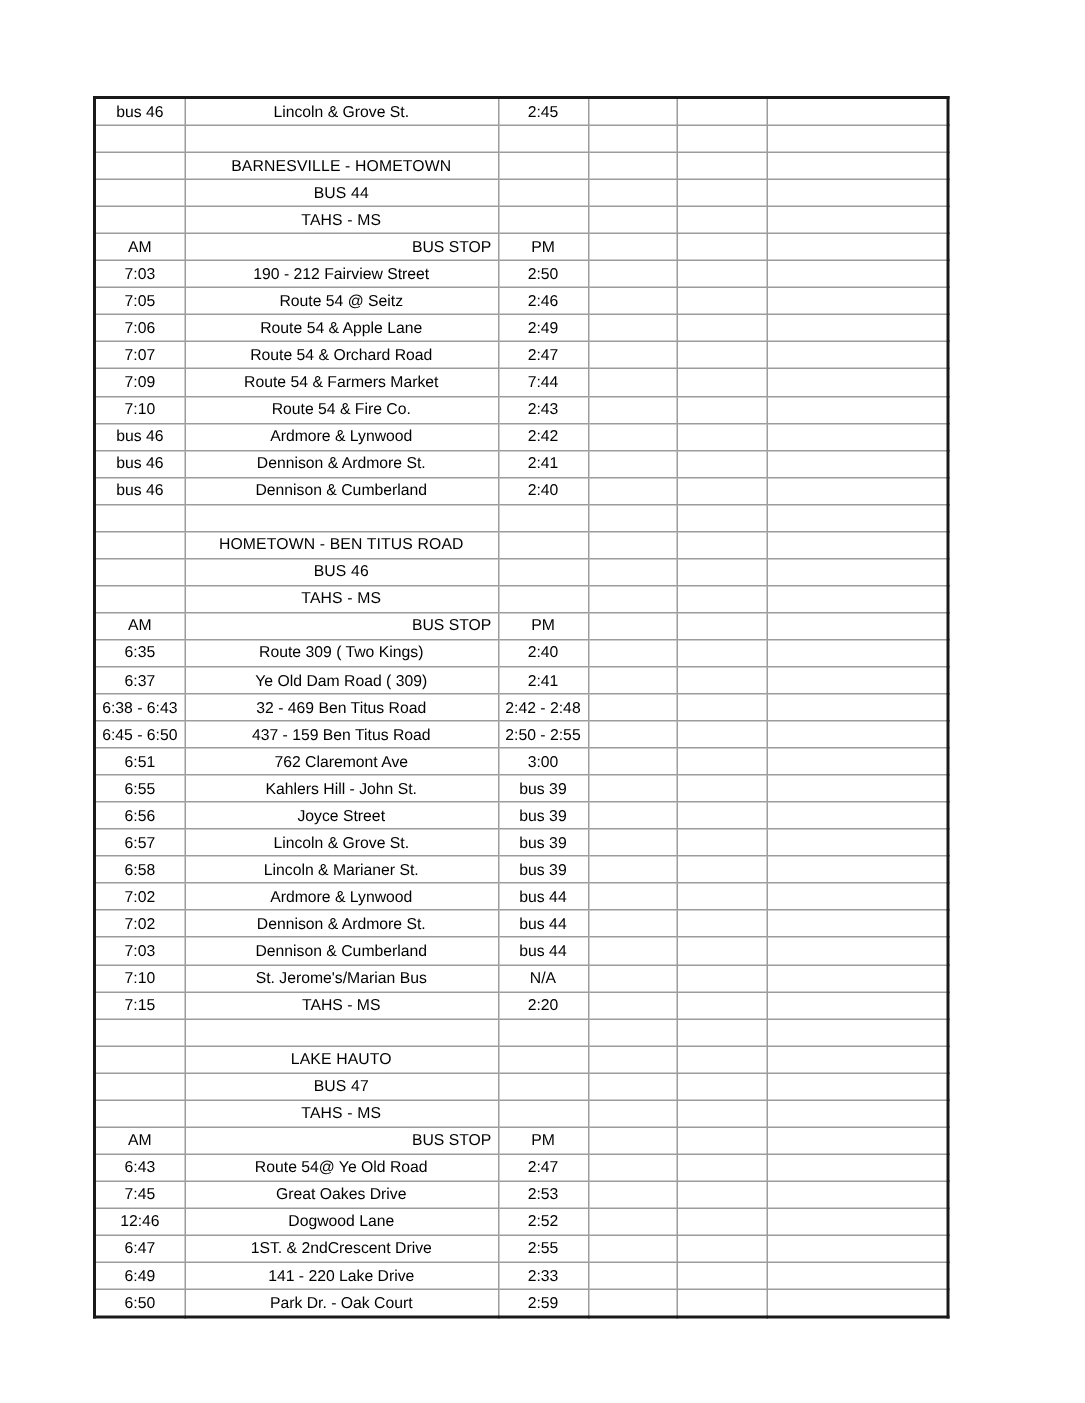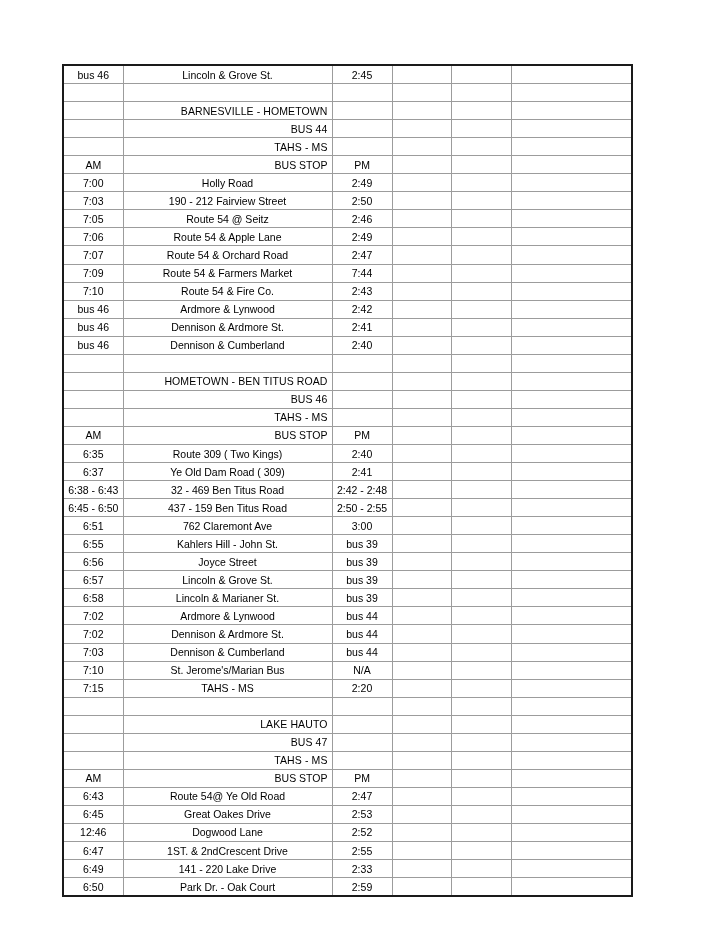--- a/index.html
+++ b/index.html
@@ -49,21 +49,21 @@
   
   table.schedule {
     border-top: 2px solid #1a1a1a;
     border-bottom: 2px solid #1a1a1a;
     border-left: 2px solid #1a1a1a;
     border-right: 2px solid #1a1a1a;
   }
   td.ctr   { text-align: center; }
   td.left  { text-align: center; }
   td.blank { }
-  td.title { text-align: right; letter-spacing: 0.1px; margin-left: 32px; }
+  td.title { text-align: center; letter-spacing: 0.1px; margin-left: 32px; }
   td.hdr   { text-align: right; }
   .spacer td { }
 </style>
 </head>
 <body>
 
 <div id="sheet">
   <table class="schedule">
     <colgroup>
       <col class="c-am">
@@ -116,28 +116,20 @@
         </tr>
         <tr class="header">
           <td class="ctr">AM</td>
           <td class="hdr">BUS STOP</td>
           <td class="ctr">PM</td>
           <td class="blank"></td>
           <td class="blank"></td>
           <td class="blank"></td>
         </tr>
         <tr class="data">
-          <td class="ctr">7:00</td>
-          <td class="left">Holly Road</td>
-          <td class="ctr">2:49</td>
-          <td class="blank"></td>
-          <td class="blank"></td>
-          <td class="blank"></td>
-        </tr>
-        <tr class="data">
           <td class="ctr">7:03</td>
           <td class="left">190 - 212 Fairview Street</td>
           <td class="ctr">2:50</td>
           <td class="blank"></td>
           <td class="blank"></td>
           <td class="blank"></td>
         </tr>
         <tr class="data">
           <td class="ctr">7:05</td>
           <td class="left">Route 54 @ Seitz</td>
@@ -396,21 +388,21 @@
         </tr>
         <tr class="data">
           <td class="ctr">6:43</td>
           <td class="left">Route 54@  Ye Old  Road</td>
           <td class="ctr">2:47</td>
           <td class="blank"></td>
           <td class="blank"></td>
           <td class="blank"></td>
         </tr>
         <tr class="data">
-          <td class="ctr">6:45</td>
+          <td class="ctr">7:45</td>
           <td class="left">Great Oakes Drive</td>
           <td class="ctr">2:53</td>
           <td class="blank"></td>
           <td class="blank"></td>
           <td class="blank"></td>
         </tr>
         <tr class="data">
           <td class="ctr">12:46</td>
           <td class="left">Dogwood Lane</td>
           <td class="ctr">2:52</td>

